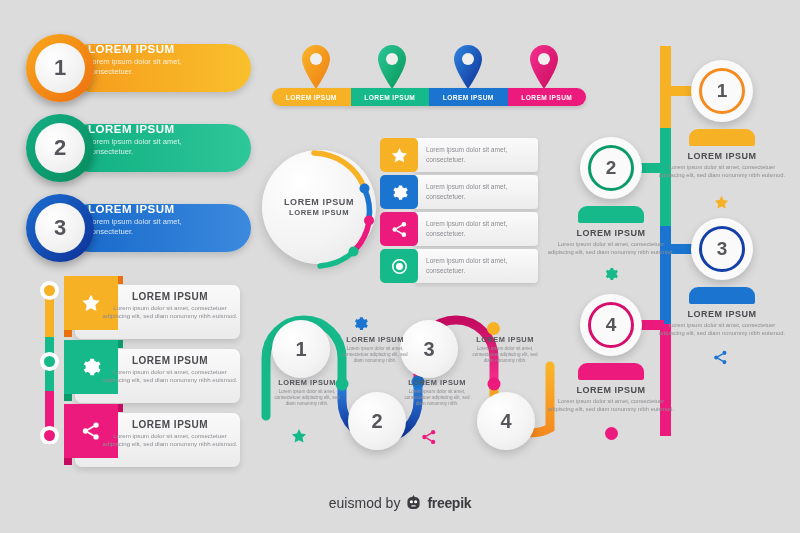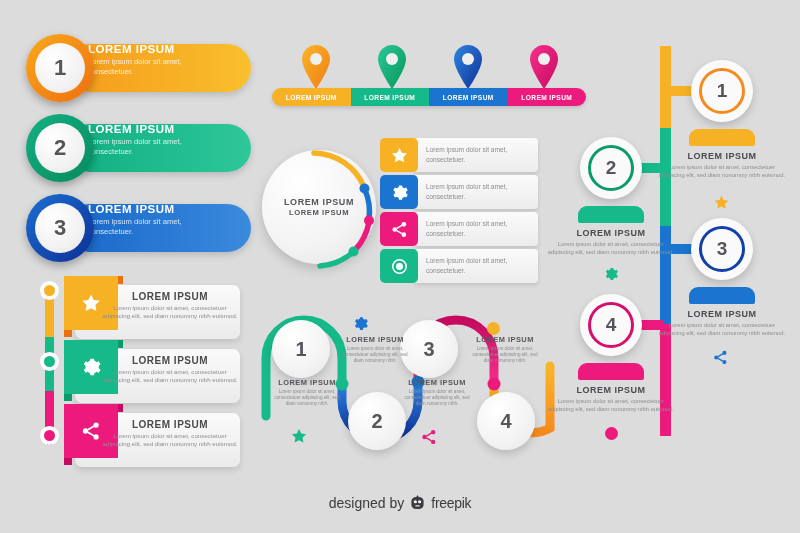--- a/index.html
+++ b/index.html
@@ -107,21 +107,21 @@
   }
   .cap { position:absolute; width:66px; height:17px; border-radius:9px 9px 2px 2px; }
   .tlTxt { position:absolute; width:130px; text-align:center; }
   .tlTxt .ttl { font-size:9px; color:#4a4a4f; }
   .tlTxt .desc { font-size:5.8px; margin-top:3px; }
 
   
   .credit { position:absolute; left:0; right:0; bottom:22px; text-align:center;
             font-size:14px; color:#3b3b40; display:flex; align-items:center; justify-content:center; gap:5px; }
   .credit .lite { font-weight:normal; }
-  .credit .bold { font-weight:normal; letter-spacing:-.3px; }
+  .credit .bold { font-weight:bold; letter-spacing:-.3px; }
 </style>
 </head>
 <body>
 
 <div class="stage">
 
   <div>
 
     <div class="pillWrap" style="top:34px">
       <div class="pill" style="width:185px;background:linear-gradient(90deg,#f59a1b,#f9c02c)"></div>
@@ -490,21 +490,21 @@
       <div class="cap" style="left:578px;top:363px;background:#ec1a7d"></div>
       <div class="tlTxt" style="left:546px;top:385px">
         <div class="ttl">LOREM IPSUM</div>
         <div class="desc">Lorem ipsum dolor sit amet, consectetuer adipiscing elit, sed diam nonummy nibh euismod.</div>
       </div>
       <div style="position:absolute;left:605px;top:427px;width:13px;height:13px;border-radius:50%;background:#ec1a7d"></div>
     </div>
   </div>
 
   <div class="credit">
-    <span class="lite">designed by</span>
+    <span class="lite">euismod by</span>
     <svg width="17" height="17" viewBox="0 0 24 24">
       <path fill="#3b3b40" d="M12 1.5l1.7 2.6h.3c3.7 0 6.6 2.6 6.6 6v5c0 3.3-2.9 6-6.6 6H10c-3.7 0-6.6-2.7-6.6-6v-5c0-3.4 2.9-6 6.6-6h.3z"></path>
       <circle cx="9" cy="11" r="2.2" fill="#fff"></circle>
         <circle cx="15" cy="11" r="2.2" fill="#fff"></circle>
       <path fill="#fff" d="M9 16h6v1.6H9z"></path>
     </svg>
     <span class="bold">freepik</span>
   </div>
 
 </div>

